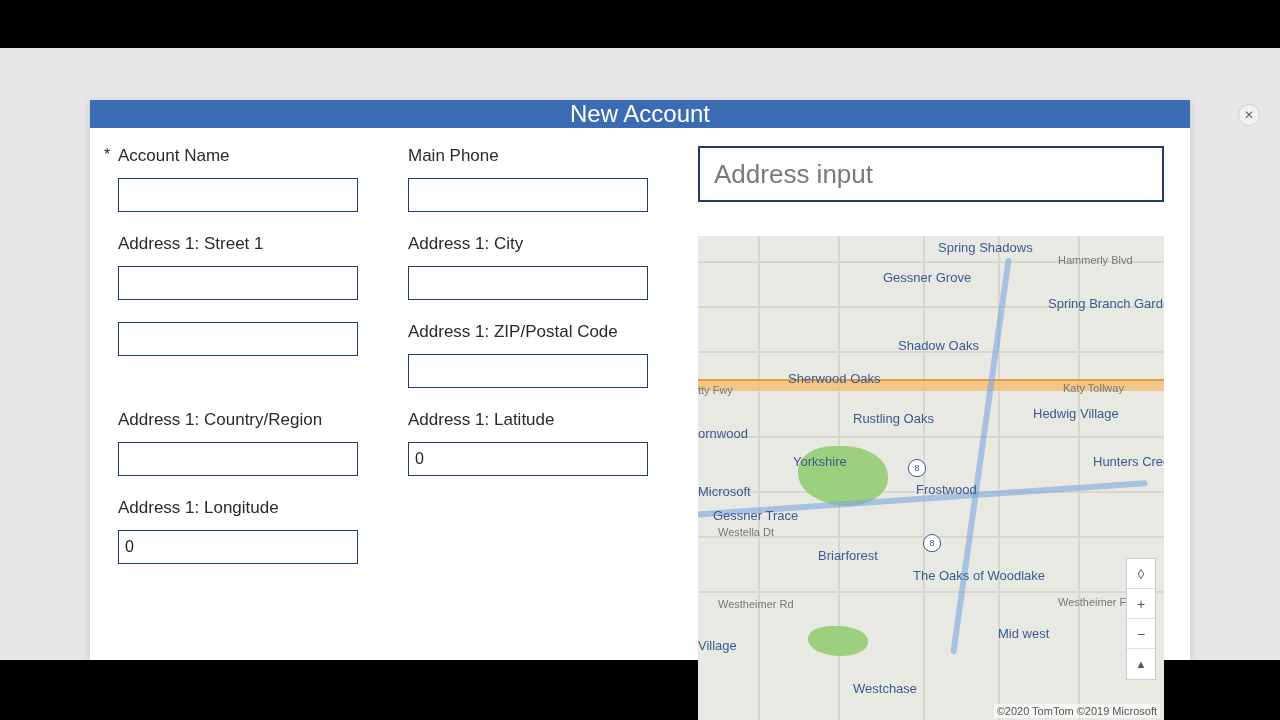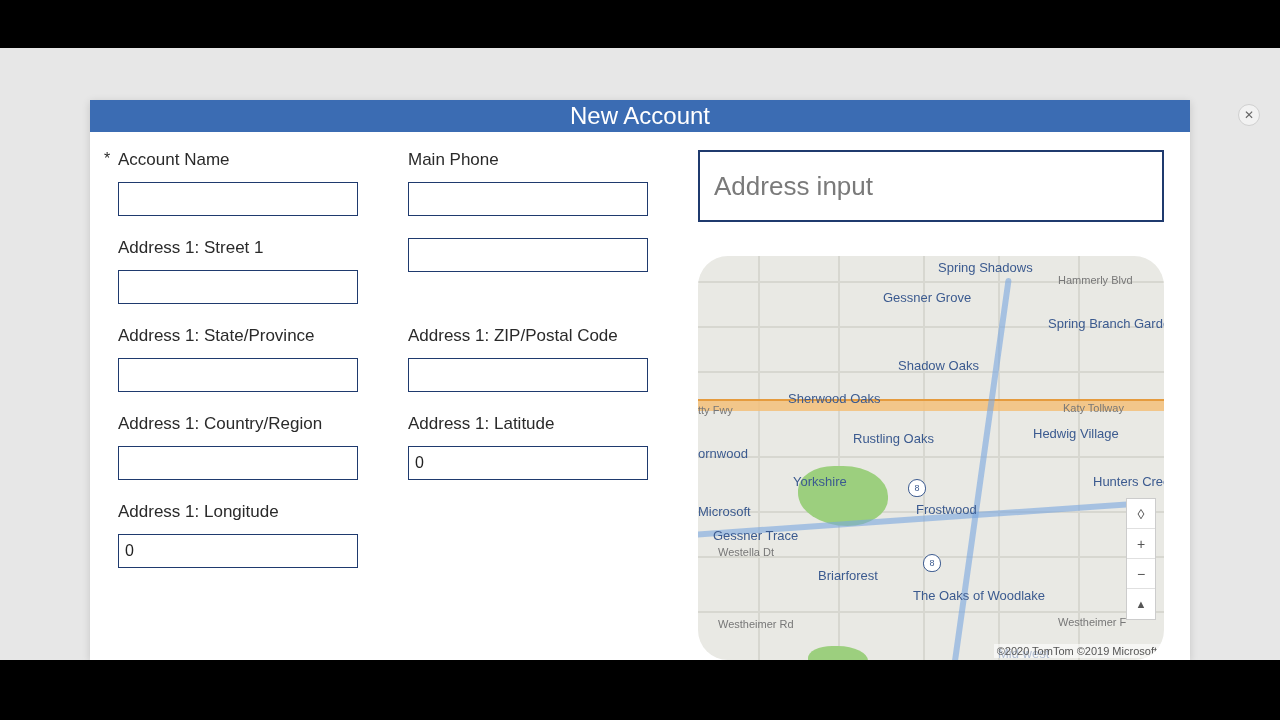--- a/index.html
+++ b/index.html
@@ -74,37 +74,36 @@
     font-size: 16px; color: #222;
     background: #fff;
     outline: none;
   }
 
   .map-area {
     flex: 1; padding-right: 18px;
   }
 
   .address-search {
-    width: 100%; height: 72px;
+    width: 100%; height: 56px;
     border: 2px solid #1f3a6e;
     font-size: 26px; color: #888;
     padding: 0 14px;
     outline: none;
     background: #fff;
   }
   .address-search::placeholder { color: #7a7a7a; }
 
   .map {
     margin-top: 34px;
-    width: 100%; height: 404px;
+    width: 100%; height: 484px;
     background: #e9e9e4;
     position: relative;
     overflow: hidden;
     font-size: 12px;
-    border-radius: 30px;
   }
 
   
   .road-h { position:absolute; left:0; right:0; height:2px; background:#d7d7d0; }
   .road-v { position:absolute; top:0; bottom:0; width:2px; background:#d7d7d0; }
   .hwy { position:absolute; left:0; right:0; top:145px; height:10px; background:#f3c07a; opacity:0.85; }
   .hwy2 { position:absolute; left:0; right:0; top:143px; height:2px; background:#e59b3e; }
   .park { position:absolute; background:#9ccf7e; border-radius:40% 50% 45% 55%; }
   .water { position:absolute; background:#7aa6e0; opacity:0.6; }
   .place { position:absolute; color:#3b5a8f; font-size:13px; white-space:nowrap; }
@@ -161,25 +160,25 @@
           <span class="label">Main Phone</span>
           <input class="textbox" value="" style="">
         </div>
 
         <div class="field">
           <span class="label">Address 1: Street 1</span>
           <input class="textbox" value="" style="">
         </div>
 
         <div class="field">
-          <input class="textbox" value="" style="">
-        </div>
-
-        <div class="field">
-          <span class="label">Address 1: State/Province</span>
+          <span class="label">Address 1: City</span>
+          <input class="textbox" value="" style="">
+        </div>
+
+        <div class="field">
           <input class="textbox" value="" style="">
         </div>
 
         <div class="field">
           <span class="label">Address 1: ZIP/Postal Code</span>
           <input class="textbox" value="" style="">
         </div>
 
         <div class="field">
           <span class="label">Address 1: Country/Region</span>

